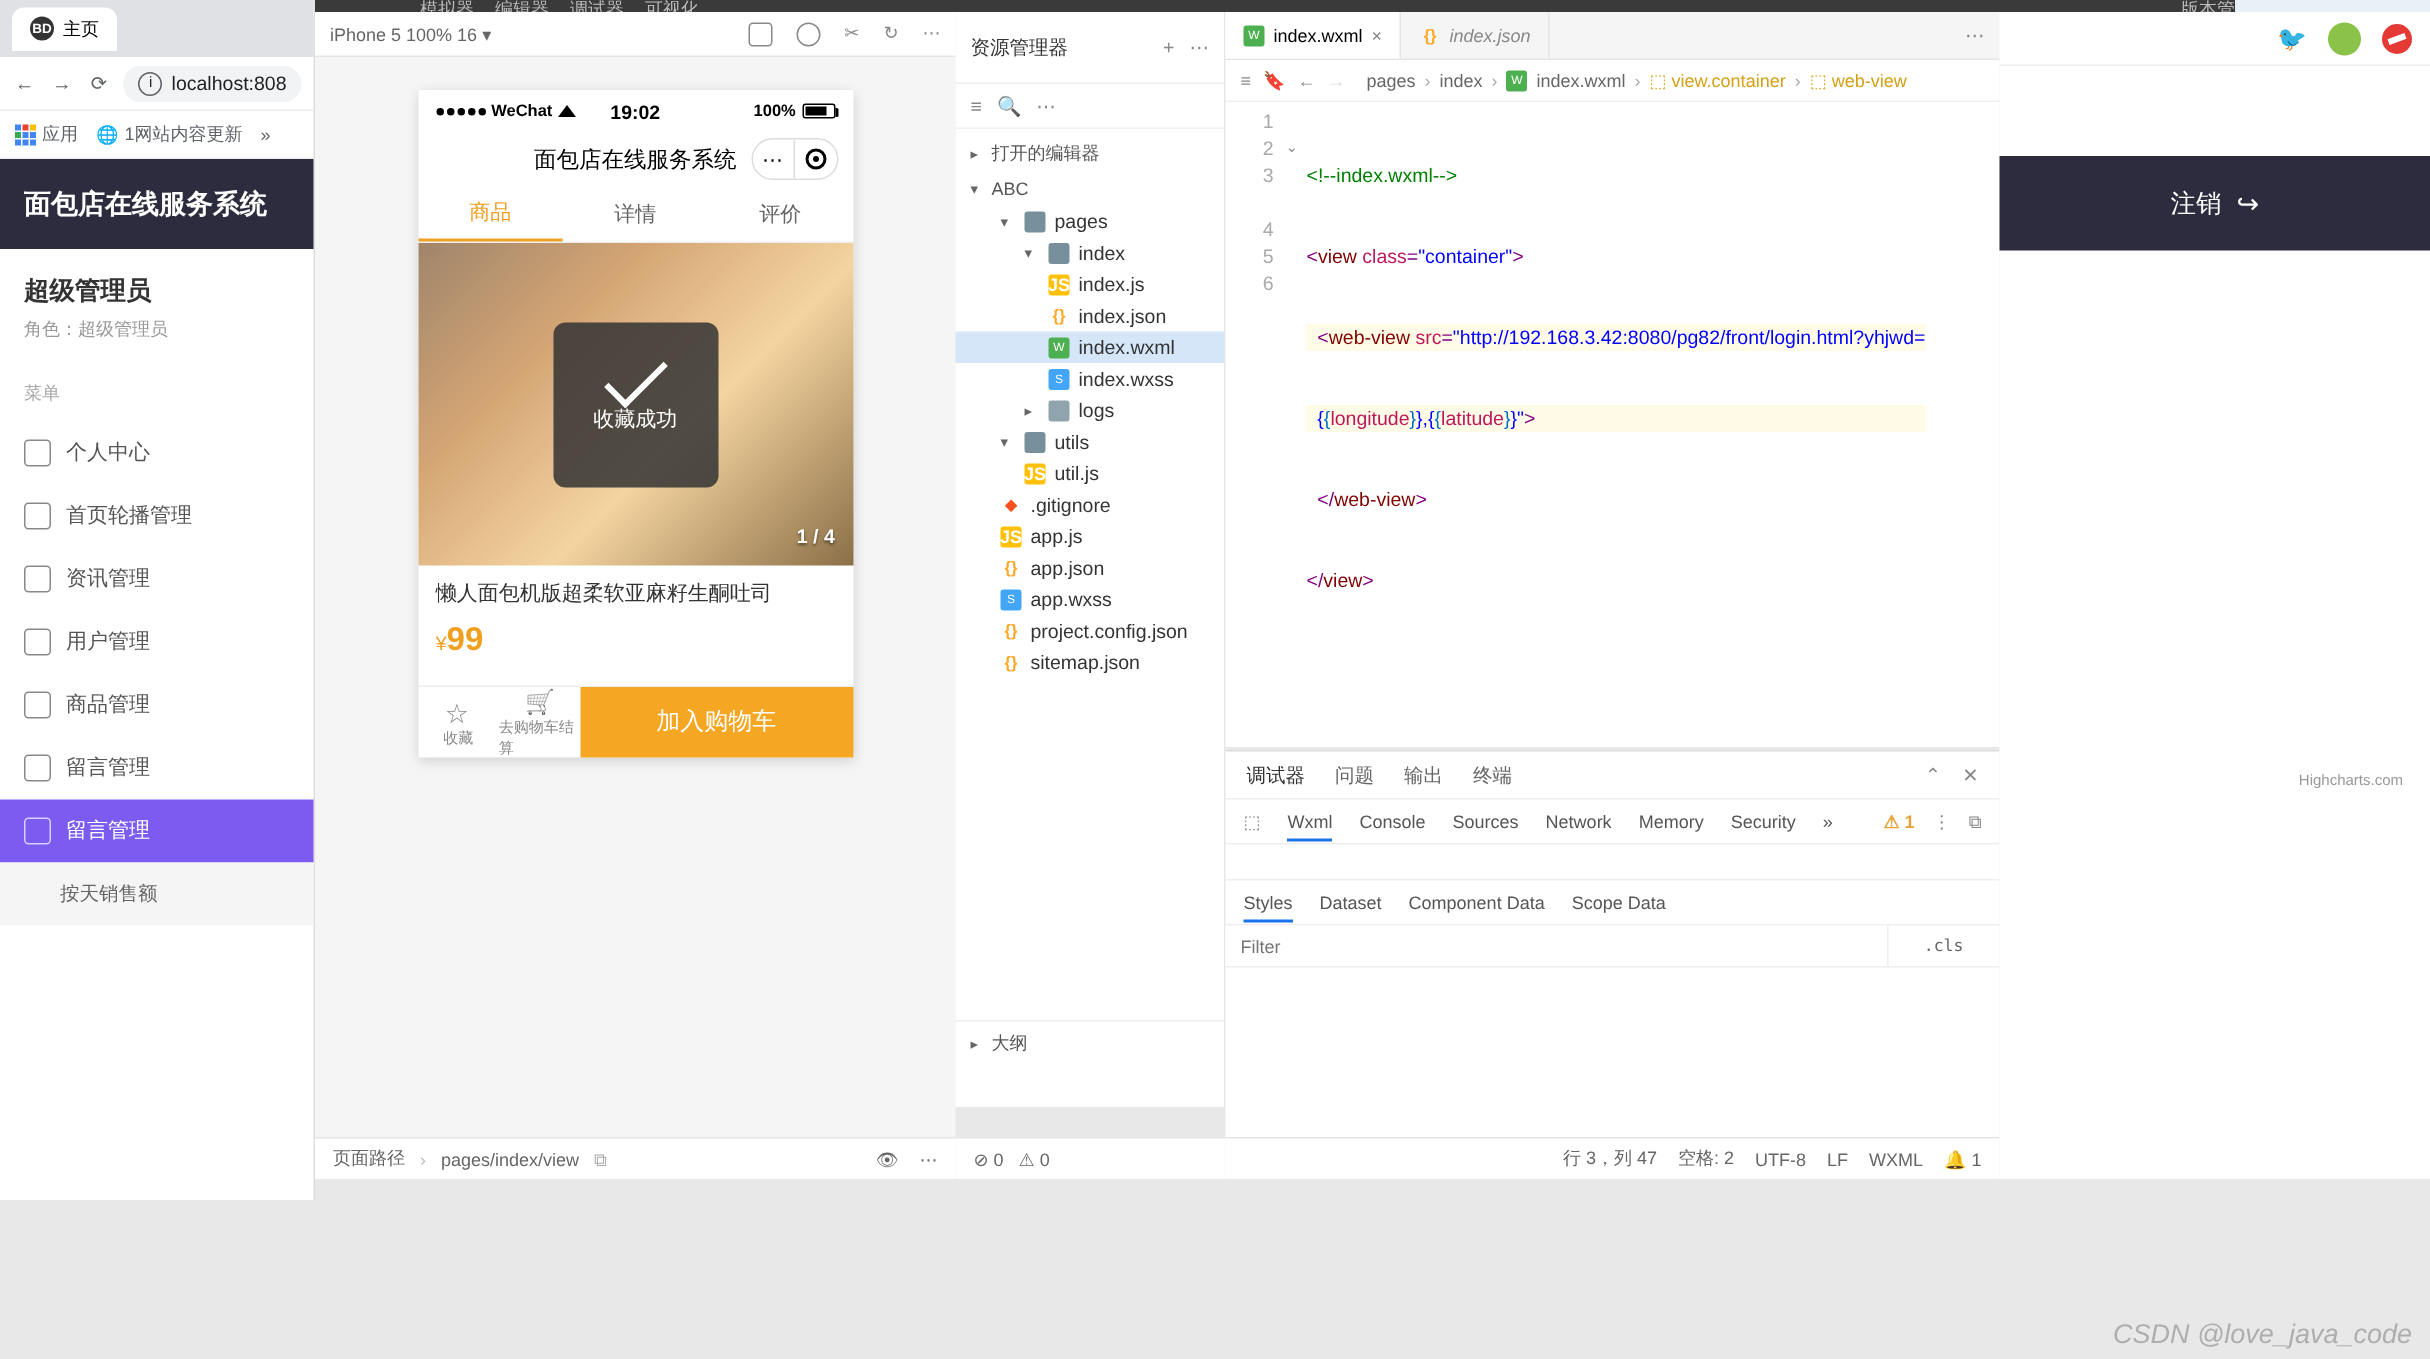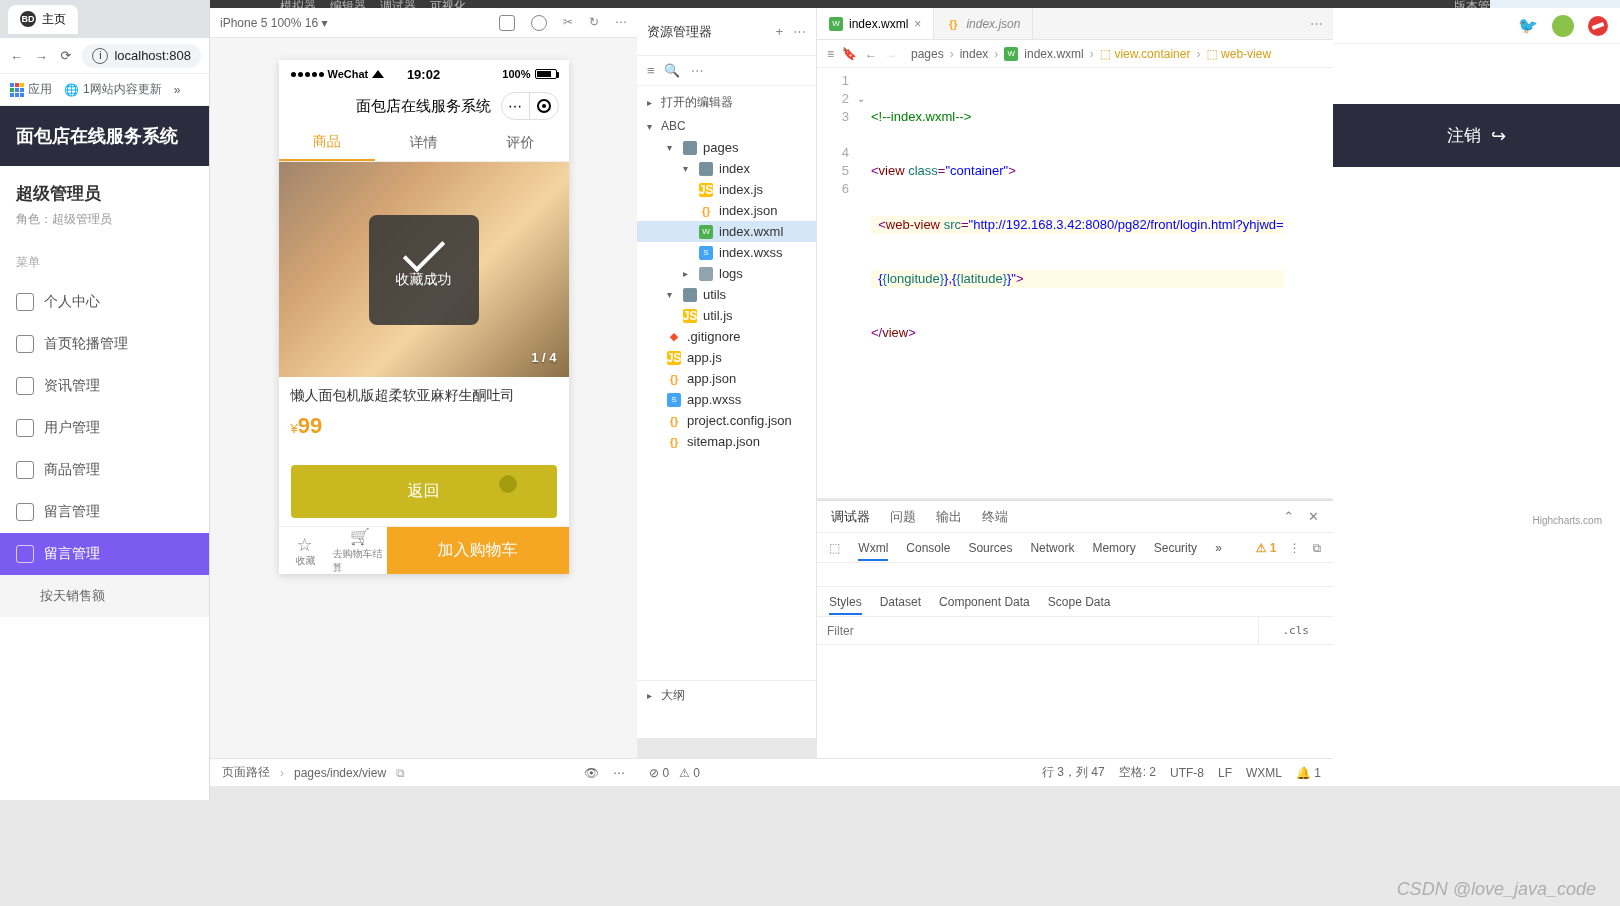--- a/index.html
+++ b/index.html
@@ -124,21 +124,21 @@
 .code-area { display: flex; font-family: Consolas, monospace; font-size: 13px; line-height: 18px; }
 .gutter { width: 40px; text-align: right; padding: 4px 8px 4px 0; color: #aaa; user-select: none; }
 .gutter .ln { height: 18px; }
 .fold-gutter { width: 14px; padding-top: 4px; color: #888; }
 .fold-gutter div { height: 18px; font-size: 10px; }
 .code-content { padding: 4px 0; }
 .code-line { height: 18px; white-space: pre; margin-top: 36px; }
 .code-line.hl { background: #fffbe6; }
 .c-comment { color: #008000; }
 .c-tag { color: #800000; }
-.c-attr { color: #0f766e; }
+.c-attr { color: #be185d; }
 .c-string { color: #0000ff; }
 .c-punc { color: #800080; }
 .c-brace { color: #0070c1; }
 
 
 .debugger-panel { position: absolute; left: 817px; top: 500px; width: 516px; height: 258px; background: #fff; border-top: 1px solid #ddd; }
 .debugger-tabs { height: 32px; display: flex; align-items: center; gap: 20px; padding: 0 14px; border-bottom: 1px solid #eee; font-size: 13px; }
 .debugger-tab { color: #666; cursor: pointer; }
 .debugger-tab.active { color: #333; font-weight: 500; }
 .debugger-tabs-right { margin-left: auto; display: flex; gap: 14px; color: #888; }
@@ -162,21 +162,21 @@
 
 .right-panel { position: absolute; left: 1333px; top: 8px; width: 287px; height: 778px; background: #fff; }
 .right-header { height: 36px; display: flex; align-items: center; justify-content: flex-end; gap: 14px; padding: 0 12px; border-bottom: 1px solid #eee; }
 .avatar { width: 22px; height: 22px; border-radius: 50%; background: #8bc34a; }
 .stop-icon { width: 20px; height: 20px; background: #e53935; border-radius: 50%; position: relative; }
 .stop-icon::after { content: ''; position: absolute; left: 4px; top: 8px; width: 12px; height: 4px; background: #fff; transform: rotate(-20deg); }
 .bird-icon { color: #42a5f5; font-size: 16px; }
 .logout-bar { background: #2c2c3e; color: #fff; padding: 20px 24px; font-size: 17px; display: flex; align-items: center; gap: 10px; justify-content: center; cursor: pointer; }
 .logout-icon::before { content: '↪'; font-size: 18px; }
 .watermark { position: absolute; right: 18px; bottom: 260px; font-size: 10px; color: #999; }
-.csdn-watermark { position: absolute; right: 24px; bottom: 6px; color: rgba(150,150,150,0.7); font-size: 18px; font-style: italic; }
+.csdn-watermark { position: absolute; right: 12px; bottom: 6px; color: rgba(150,150,150,0.7); font-size: 18px; font-style: italic; }
 </style>
 </head>
 <body>
 
 <div class="ide-menubar"></div>
 <div class="ide-menu-left">
   <span>模拟器</span>
   <span>编辑器</span>
   <span>调试器</span>
   <span>可视化</span>
@@ -321,24 +321,20 @@
         <div class="toast-check"></div>
         <div class="toast-text">收藏成功</div>
       </div>
     </div>
     <div class="product-info">
       <div class="product-name">懒人面包机版超柔软亚麻籽生酮吐司</div>
       <div class="product-price">
         <span>¥</span><span class="num">99</span>
       </div>
     </div>
-    <div class="back-btn">
-      <span>返回</span>
-      <div class="touch-dot"></div>
-    </div>
     <div class="phone-bottom">
       <div class="bottom-action">
         <span class="bottom-icon star-icon"></span>
         <span>收藏</span>
       </div>
       <div class="bottom-action">
         <span class="bottom-icon cart-icon"></span>
         <span>去购物车结算</span>
       </div>
       <div class="add-cart-btn">加入购物车</div>
@@ -505,20 +501,21 @@
         <div></div>
         <div></div>
         <div></div>
         <div></div>
     </div>
     <div class="code-content">
       <div class="code-line"><span class="c-comment">&lt;!--index.wxml--&gt;</span></div>
       <div class="code-line"><span class="c-punc">&lt;</span><span class="c-tag">view</span> <span class="c-attr">class</span><span class="c-punc">=</span><span class="c-string">"container"</span><span class="c-punc">&gt;</span></div>
       <div class="code-line hl">  <span class="c-punc">&lt;</span><span class="c-tag">web-view</span> <span class="c-attr">src</span><span class="c-punc">=</span><span class="c-string">"http://192.168.3.42:8080/pg82/front/login.html?yhjwd=</span></div>
       <div class="code-line hl">  <span class="c-string">{</span><span class="c-brace">{</span><span class="c-attr">longitude</span><span class="c-brace">}</span><span class="c-string">},</span><span class="c-string">{</span><span class="c-brace">{</span><span class="c-attr">latitude</span><span class="c-brace">}</span><span class="c-string">}"</span><span class="c-punc">&gt;</span></div>
+      <div class="code-line">  <span class="c-punc">&lt;/</span><span class="c-tag">web-view</span><span class="c-punc">&gt;</span></div>
       <div class="code-line"><span class="c-punc">&lt;/</span><span class="c-tag">view</span><span class="c-punc">&gt;</span></div>
       <div class="code-line"></div>
     </div>
   </div>
 </div>
 
 <div class="debugger-panel">
   <div class="debugger-tabs">
     <span class="debugger-tab active">调试器</span>
     <span class="debugger-tab">问题</span>

